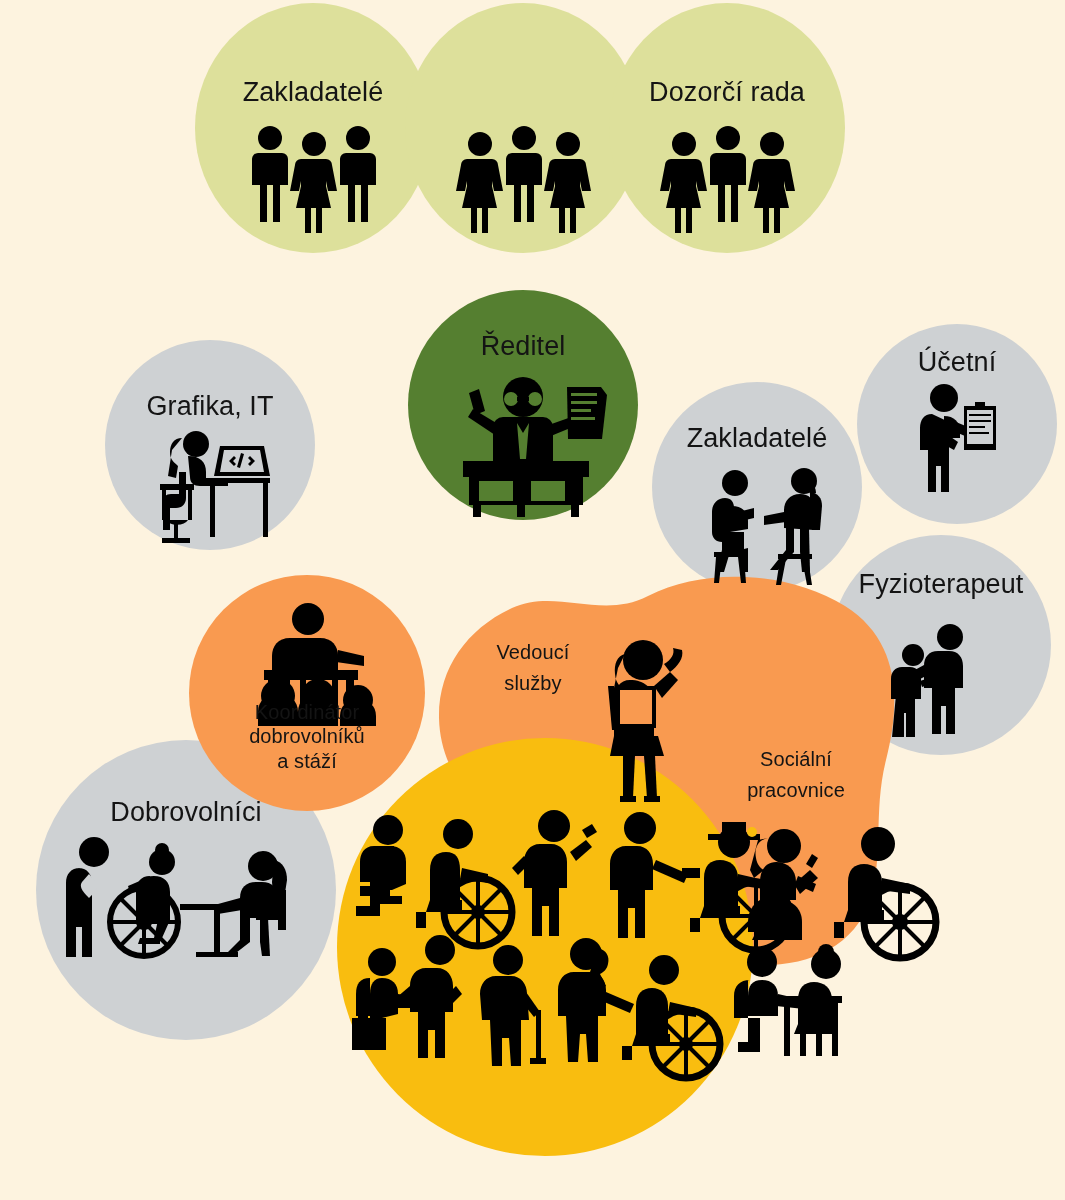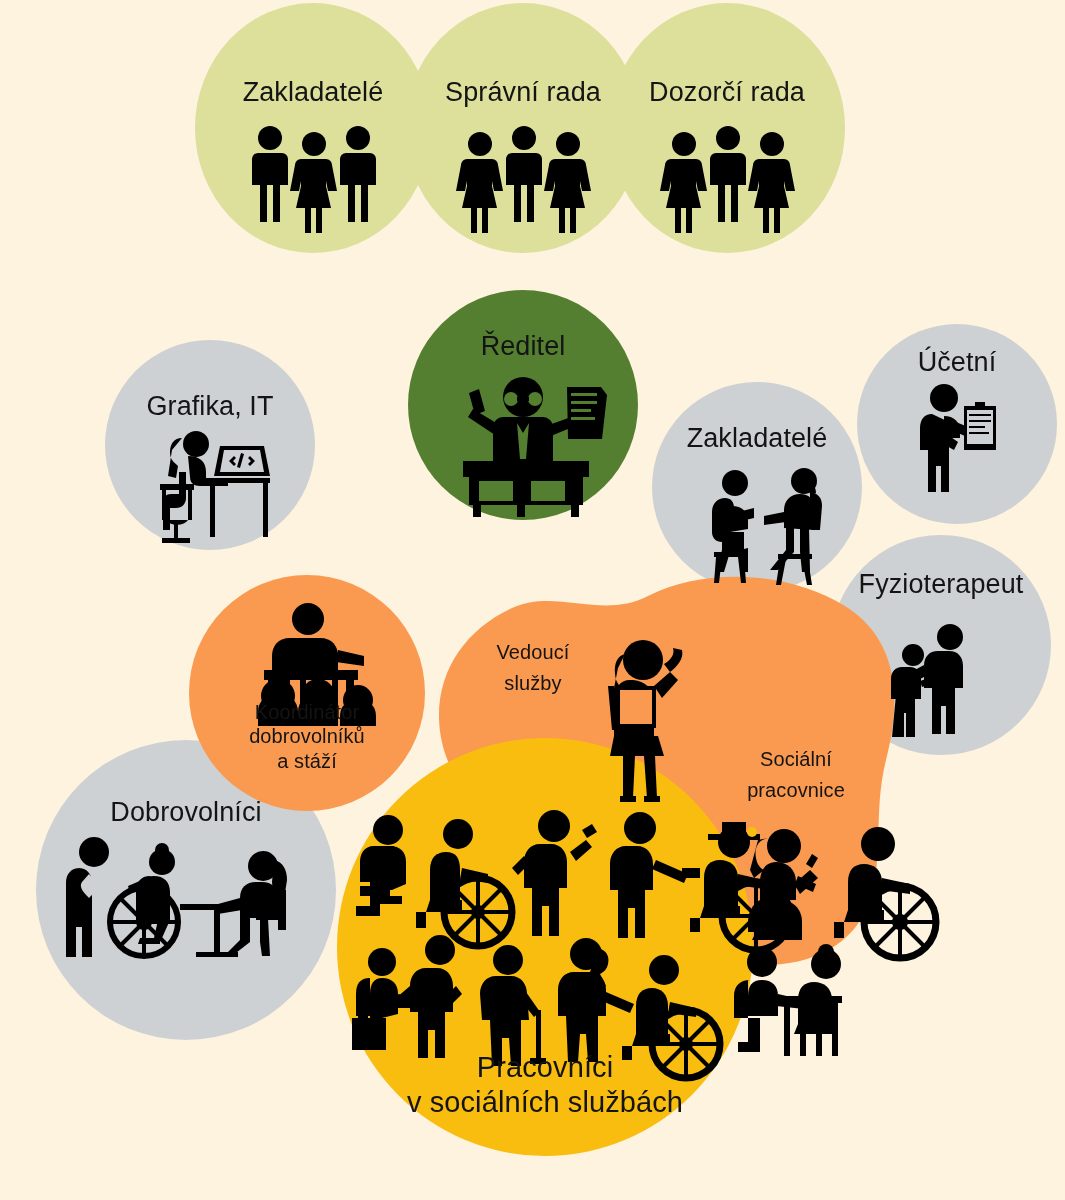--- a/index.html
+++ b/index.html
@@ -383,21 +383,20 @@
         <rect x="464" y="60" width="6" height="56"></rect>
         <rect x="480" y="60" width="6" height="56"></rect>
         <rect x="428" y="56" width="62" height="7"></rect>
       </g>
 
     </g>
   </svg>
 
   <div class="node-label lbl-top" style="left:213px; top:76px; width:200px;">Zakladatelé</div>
 
-  <div class="node-label lbl-top" style="left:423px; top:76px; width:200px;">Správní rada</div>
 
   <div class="node-label lbl-top" style="left:627px; top:76px; width:200px;">Dozorčí rada</div>
 
   <div class="node-label lbl-mid" style="left:423px; top:330px; width:200px; color:#141414;">Ředitel</div>
 
   <div class="node-label lbl-mid" style="left:120px; top:390px; width:180px;">Grafika, IT</div>
 
   <div class="node-label lbl-mid" style="left:657px; top:422px; width:200px;">Zakladatelé</div>
 
   <div class="node-label lbl-mid" style="left:867px; top:346px; width:180px;">Účetní</div>
@@ -409,16 +408,14 @@
   <div class="node-label lbl-blob" style="left:197px; top:700px; width:220px;text-align:center;">Koordinátor
 dobrovolníků
 a stáží</div>
 
   <div class="node-label lbl-blob" style="left:453px; top:637px; width:160px; line-height:1.55;">Vedoucí
 služby</div>
 
   <div class="node-label lbl-blob" style="left:691px; top:744px; width:210px; line-height:1.55;">Sociální
 pracovnice</div>
 
-  <div class="node-label lbl-big" style="left:345px; top:1050px; width:400px;">Pracovníci
-v sociálních službách</div>
 
 </div>
 
 </body></html>

